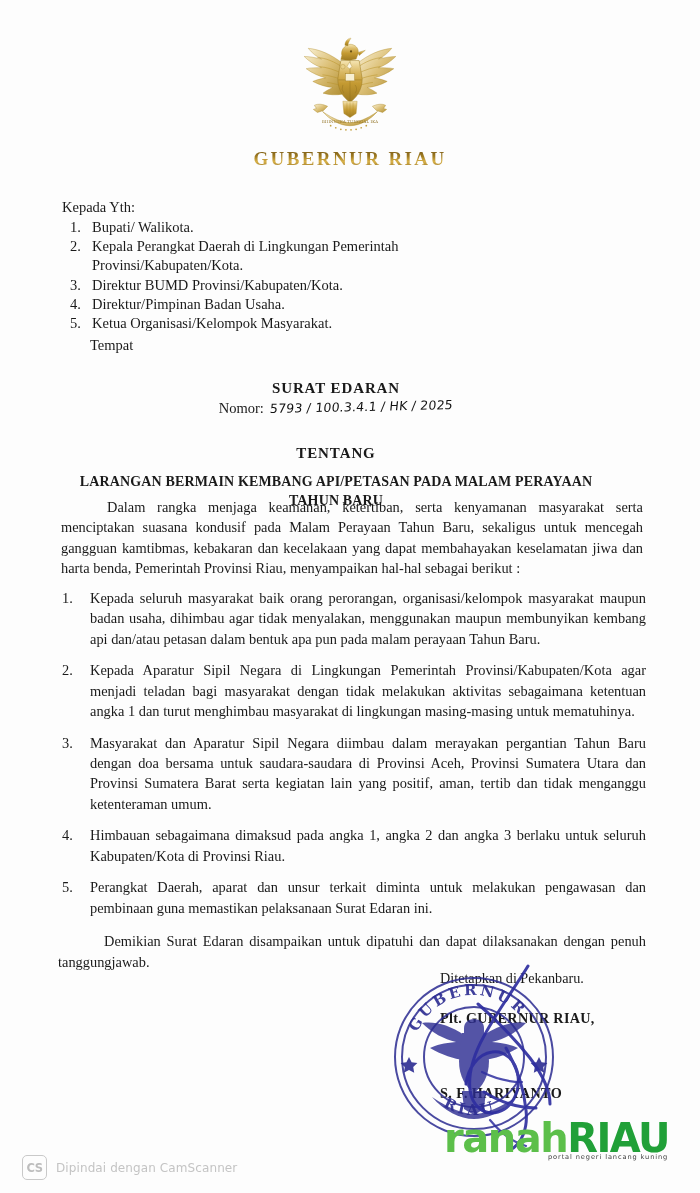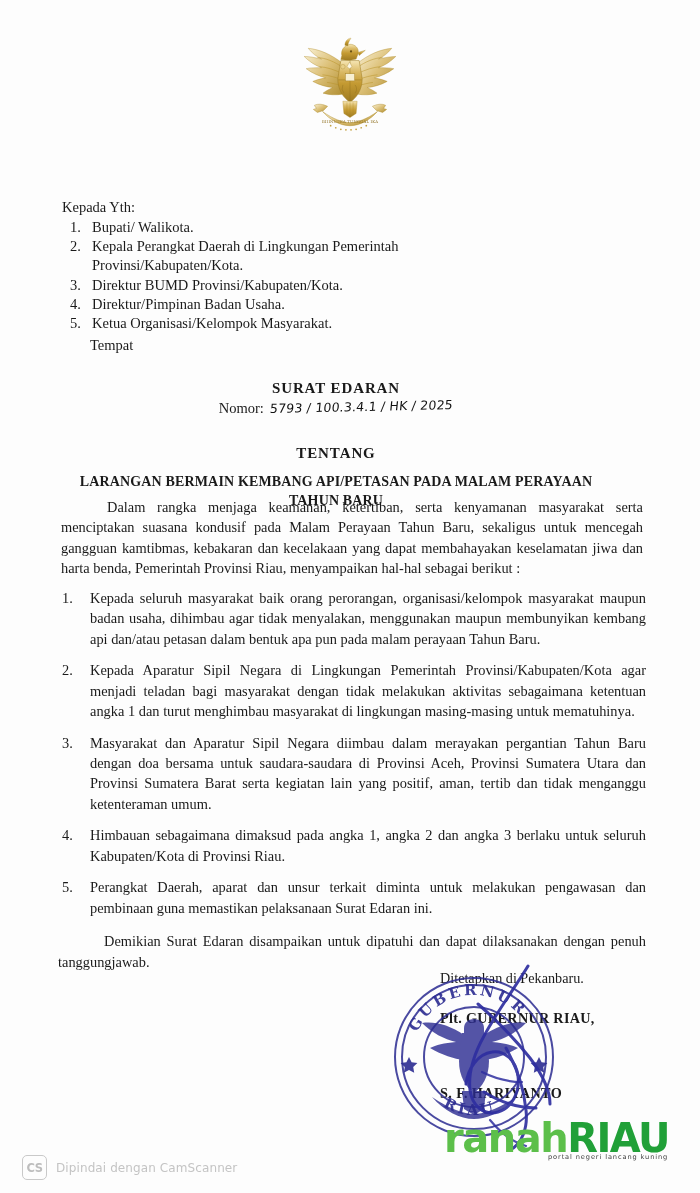--- a/index.html
+++ b/index.html
@@ -331,20 +331,21 @@
         <circle cx="72" cy="188" r="1.7"></circle>
           <circle cx="82" cy="192" r="1.7"></circle>
         <circle cx="92" cy="195" r="1.7"></circle>
           <circle cx="102" cy="196" r="1.7"></circle>
         <circle cx="112" cy="196" r="1.7"></circle>
           <circle cx="122" cy="195" r="1.7"></circle>
         <circle cx="132" cy="192" r="1.7"></circle>
           <circle cx="142" cy="188" r="1.7"></circle>
       </g>
     </svg>
+    <div class="gov-title">GUBERNUR RIAU</div>
   </div>
 
   <div class="addressee">
     <p class="lead">Kepada Yth:</p>
     <ul class="addr-list">
       <li>
         <span class="num">1.</span>
         <span>Bupati/ Walikota.</span>
       </li>
       <li>

